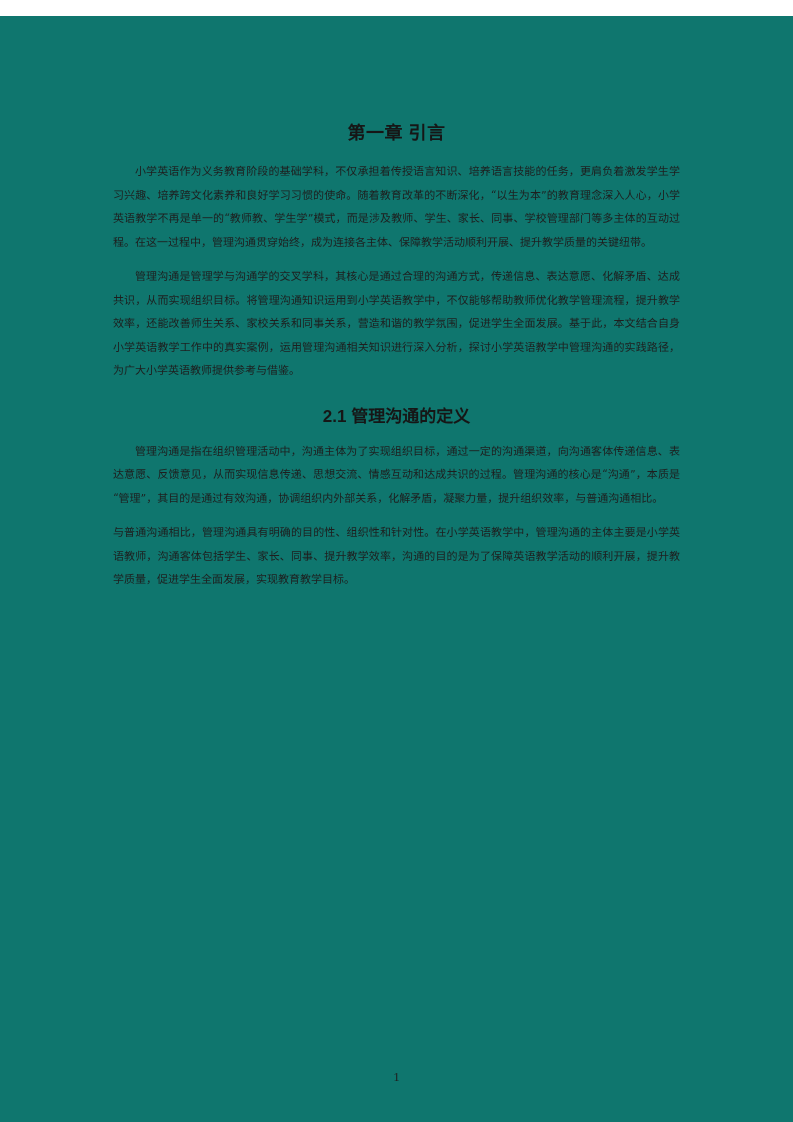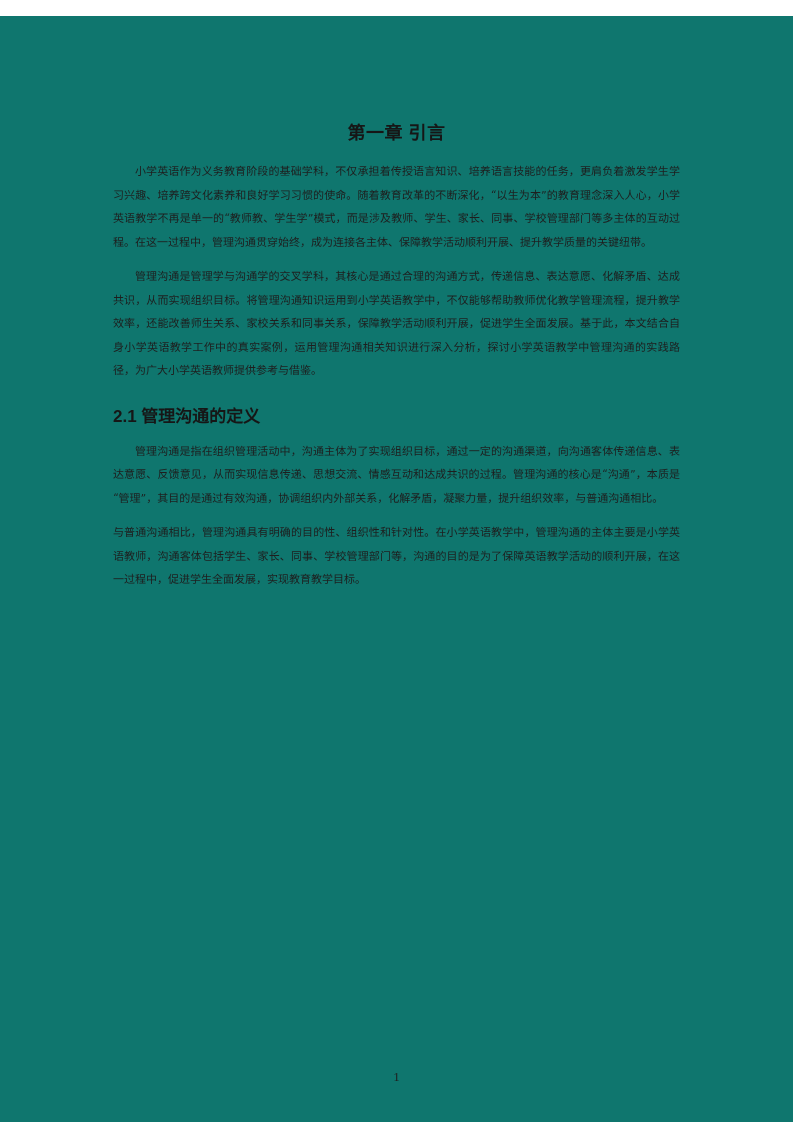--- a/index.html
+++ b/index.html
@@ -37,21 +37,21 @@
   .chapter-title.second {
     margin-top: 30px;
     margin-bottom: 0;
   }
 
   .section-title {
     font-family: "Liberation Sans", "DejaVu Sans", sans-serif;
     font-weight: 700;
     font-size: 17px;
     line-height: 26px;
-    text-align: left;
+    text-align: center;
     color: #161616;
     margin-top: 21px;
     margin-bottom: 10px;
   }
 
   p.body-par {
     font-size: 11px;
     line-height: 23.5px;
     text-align: justify;
     text-indent: 2em;
@@ -79,24 +79,24 @@
 </head>
 <body>
 
 <div class="page">
 
   <h1 class="chapter-title first">第一章 引言</h1>
 
   <p class="body-par">小学英语作为义务教育阶段的基础学科，不仅承担着传授语言知识、培养语言技能的任务，更肩负着激发学生学习兴趣、培养跨文化素养和良好学习习惯的使命。随着教育改革的不断深化，“以生为本”的教育理念深入人心，小学英语教学不再是单一的“教师教、学生学”模式，而是涉及教师、学生、家长、同事、学校管理部门等多主体的互动过程。在这一过程中，管理沟通贯穿始终，成为连接各主体、保障教学活动顺利开展、提升教学质量的关键纽带。</p>
 
 
-  <p class="body-par">管理沟通是管理学与沟通学的交叉学科，其核心是通过合理的沟通方式，传递信息、表达意愿、化解矛盾、达成共识，从而实现组织目标。将管理沟通知识运用到小学英语教学中，不仅能够帮助教师优化教学管理流程，提升教学效率，还能改善师生关系、家校关系和同事关系，保障教学活动顺利开展，促进学生全面发展。基于此，本文结合自身小学英语教学工作中的真实案例，运用管理沟通相关知识进行深入分析，探讨小学英语教学中管理沟通的实践路径，为广大小学英语教师提供参考与借鉴。</p>
+  <p class="body-par">管理沟通是管理学与沟通学的交叉学科，其核心是通过合理的沟通方式，传递信息、表达意愿、化解矛盾、达成共识，从而实现组织目标。将管理沟通知识运用到小学英语教学中，不仅能够帮助教师优化教学管理流程，提升教学效率，还能改善师生关系、家校关系和同事关系，营造和谐的教学氛围，促进学生全面发展。基于此，本文结合自身小学英语教学工作中的真实案例，运用管理沟通相关知识进行深入分析，探讨小学英语教学中管理沟通的实践路径，为广大小学英语教师提供参考与借鉴。</p>
 
 
   <h2 class="section-title">2.1 管理沟通的定义</h2>
 
   <p class="body-par">管理沟通是指在组织管理活动中，沟通主体为了实现组织目标，通过一定的沟通渠道，向沟通客体传递信息、表达意愿、反馈意见，从而实现信息传递、思想交流、情感互动和达成共识的过程。管理沟通的核心是“沟通”，本质是“管理”，其目的是通过有效沟通，协调组织内外部关系，化解矛盾，凝聚力量，提升组织效率，与普通沟通相比。</p>
 
-  <p class="body-par no-indent">与普通沟通相比，管理沟通具有明确的目的性、组织性和针对性。在小学英语教学中，管理沟通的主体主要是小学英语教师，沟通客体包括学生、家长、同事、学校管理部门等，沟通的目的是为了保障英语教学活动的顺利开展，在这一过程中，促进学生全面发展，实现教育教学目标。</p>
+  <p class="body-par no-indent">与普通沟通相比，管理沟通具有明确的目的性、组织性和针对性。在小学英语教学中，管理沟通的主体主要是小学英语教师，沟通客体包括学生、家长、同事、提升教学效率，沟通的目的是为了保障英语教学活动的顺利开展，提升教学质量，促进学生全面发展，实现教育教学目标。</p>
 
   <div class="footer">1</div>
 
 </div>
 
 </body></html>

